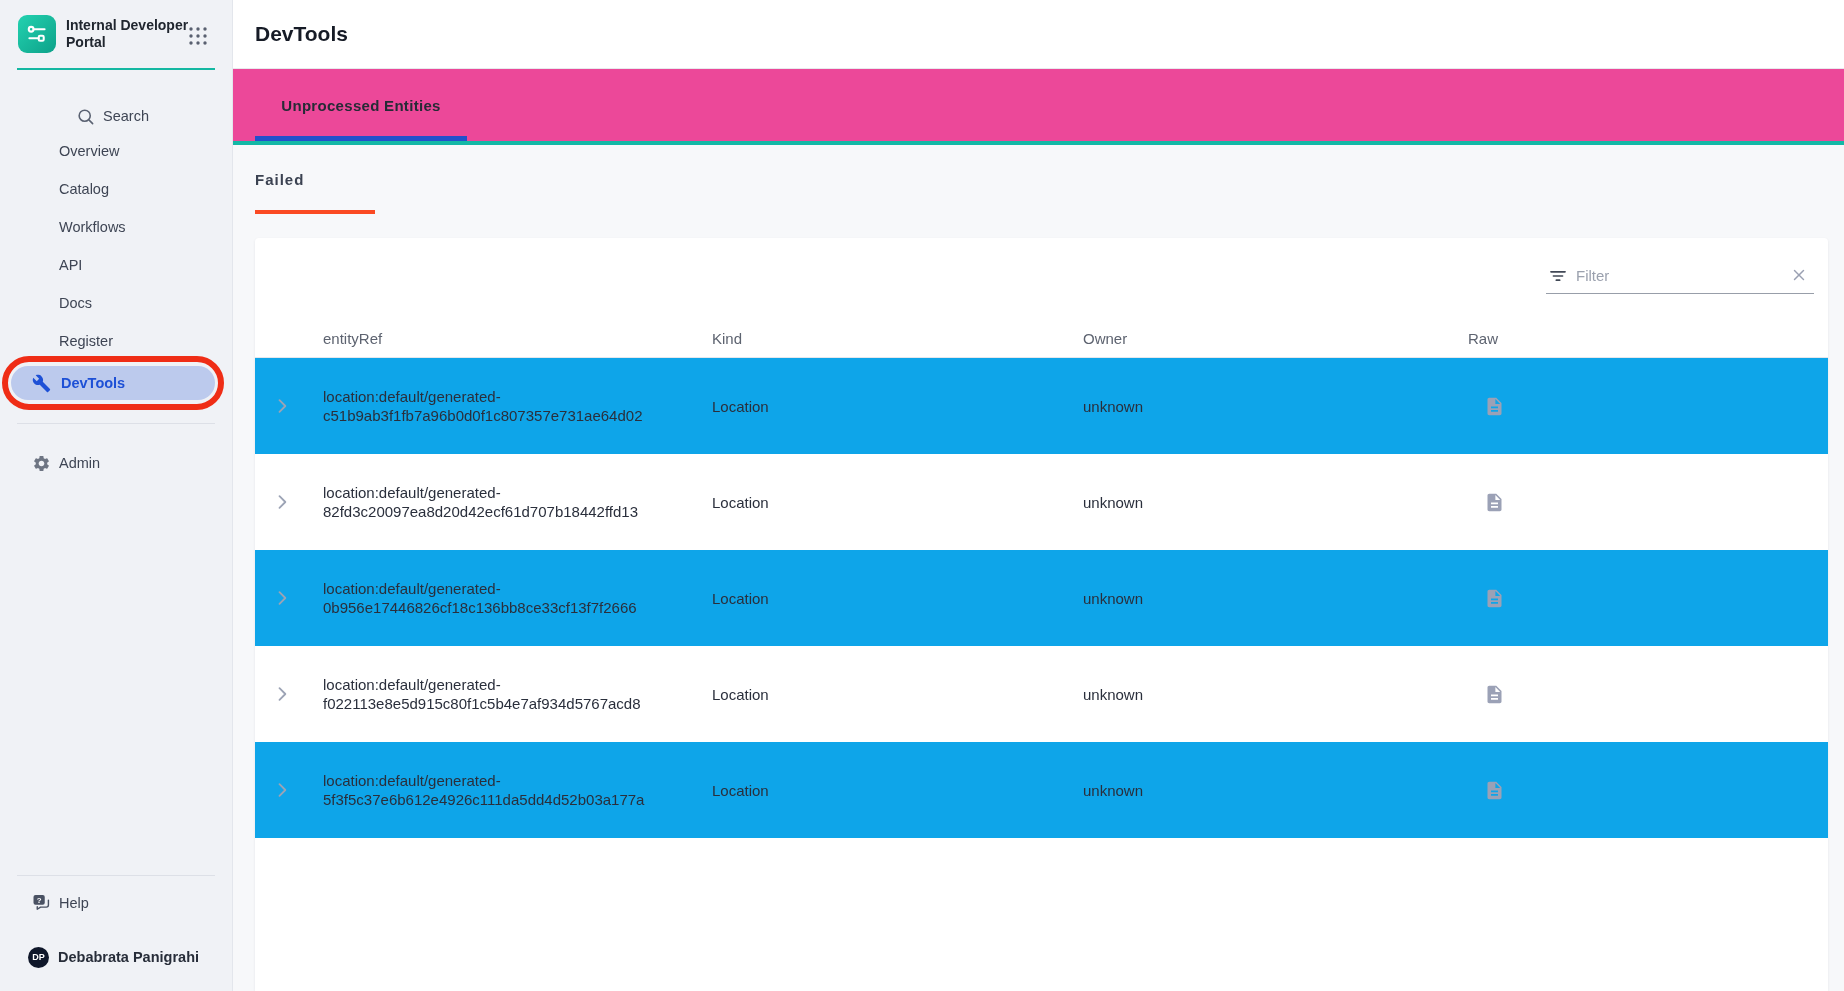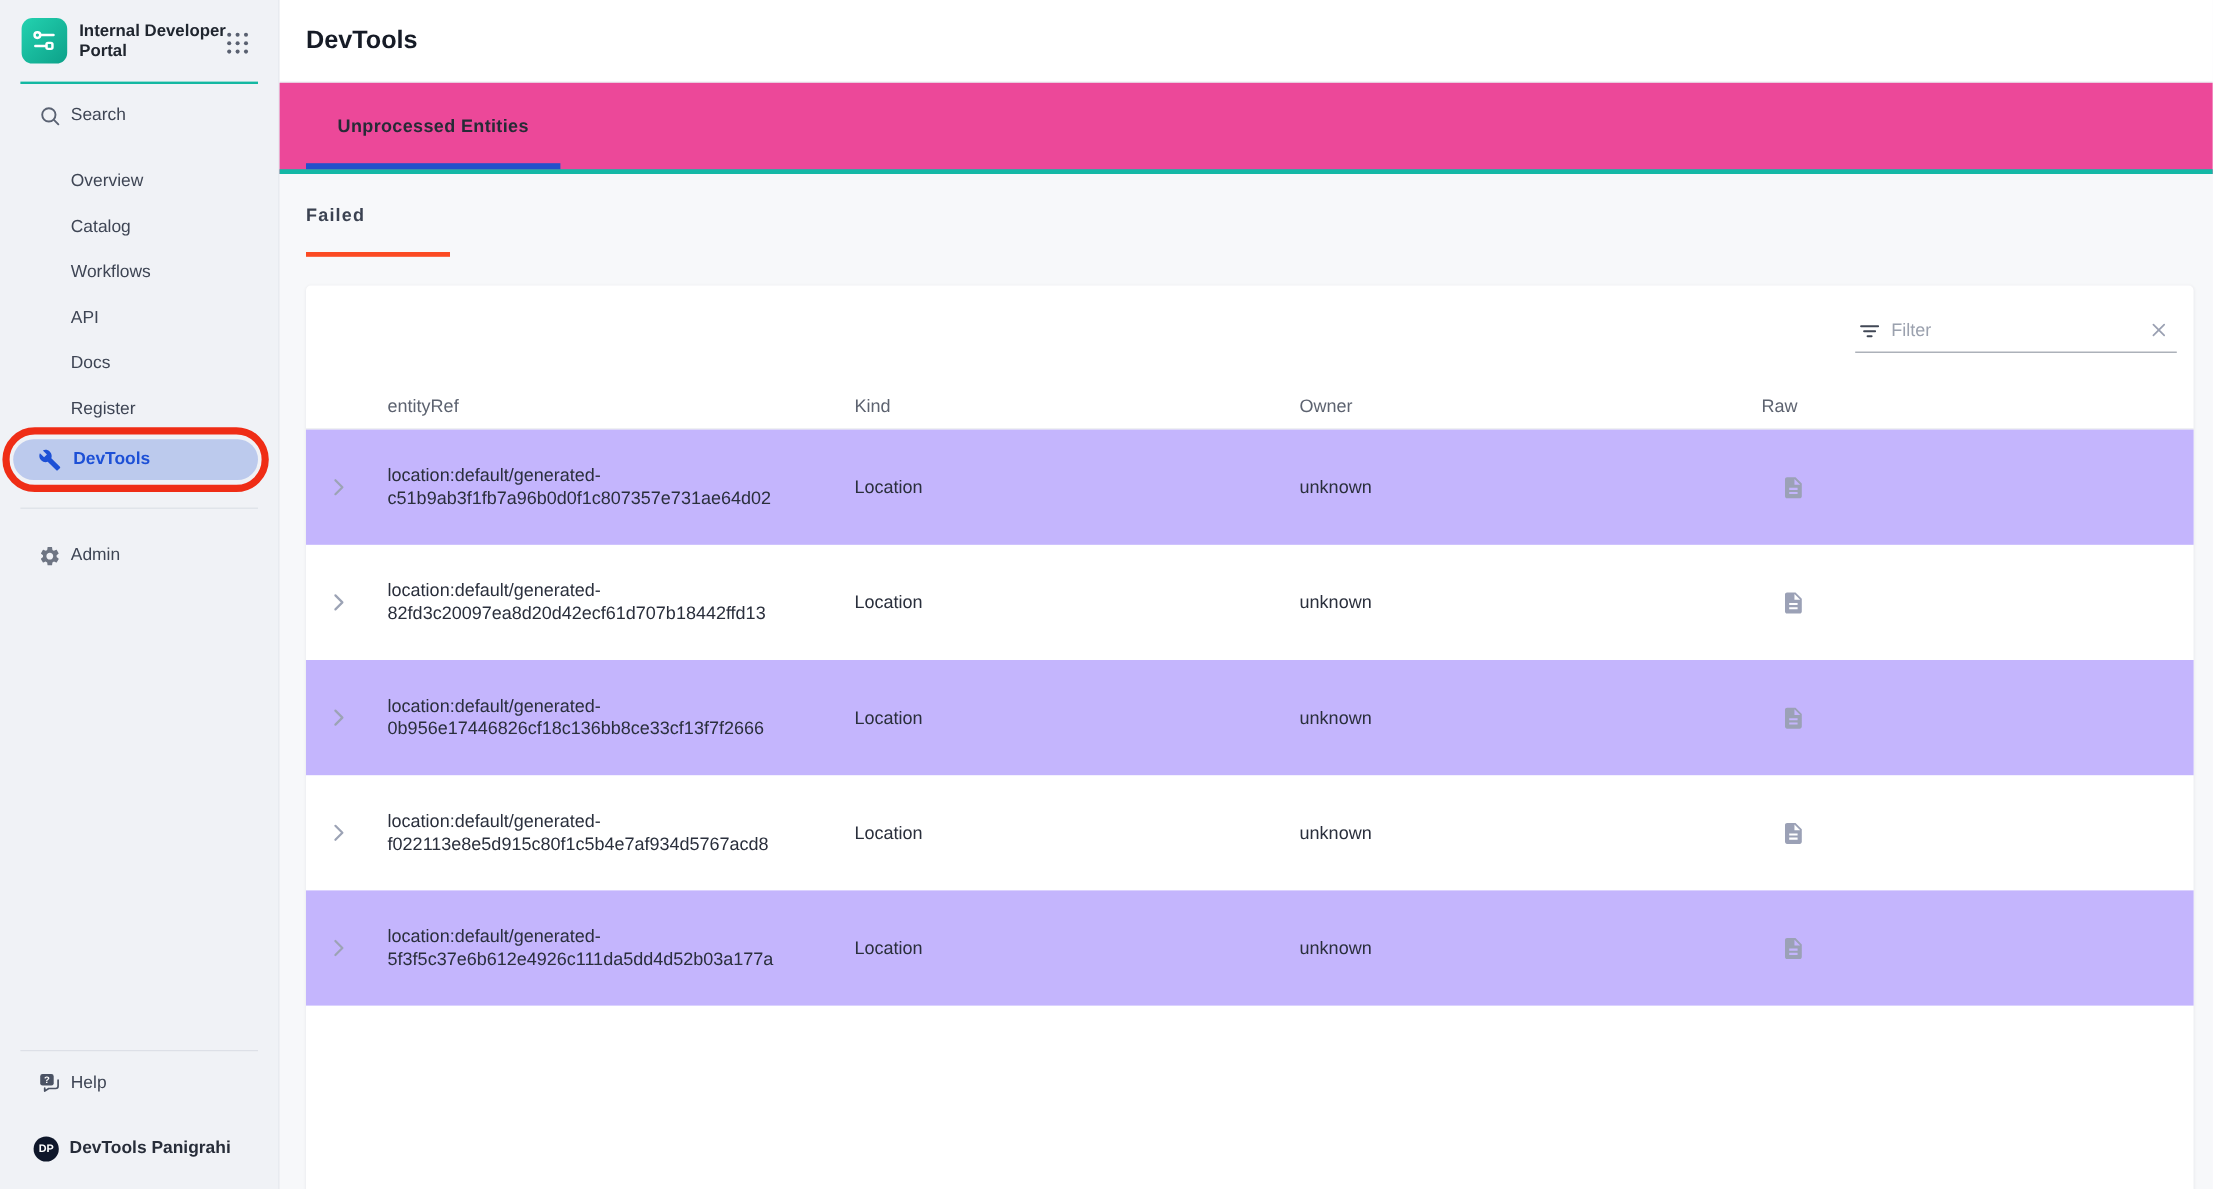--- a/index.html
+++ b/index.html
@@ -97,21 +97,21 @@
   .clear-btn { width:20px; height:20px; margin:0 4px 4px 0; cursor:pointer; flex:0 0 auto; }
 
   .tgrid { display:grid; grid-template-columns:68px 389px 371px 385px 1fr; align-items:center; }
   .thead {
     position:absolute; left:0; right:0; top:82px; height:38px;
     border-bottom:1px solid #e5e7ec;
   }
   .thead .th { font-size:15px; color:#5d6370; }
   .tbody { position:absolute; left:0; right:0; top:120px; }
   .trow { height:96px; }
-  .trow.striped { background:#c4b5fd; }
+  .trow.striped { background:#0ea5e9; }
   .chev-btn { margin-left:15px; width:24px; height:24px; cursor:pointer; display:flex; align-items:center; justify-content:center; }
   .cell { font-size:15px; color:#2a2f3c; }
   .cell-ref { max-width:352px; line-height:19px; overflow-wrap:break-word; }
   .raw-btn { margin-left:14px; width:24px; height:24px; cursor:pointer; display:flex; align-items:center; justify-content:center; }
 </style>
 </head>
 <body>
 
 <div class="sidebar">
 
@@ -136,21 +136,21 @@
         <circle cx="12" cy="12" r="1.7"></circle>
         <circle cx="19" cy="12" r="1.7"></circle>
       <circle cx="5" cy="19" r="1.7"></circle>
         <circle cx="12" cy="19" r="1.7"></circle>
         <circle cx="19" cy="19" r="1.7"></circle>
     </svg>
   </div>
 
   <div class="brand-underline"></div>
 
-  <div class="side-item" style="top:84px;">
+  <div class="side-item" style="top:104px;margin-left:44px;">
     <span class="ico">
       <svg width="19" height="19" viewBox="0 0 24 24" fill="none" stroke="#5a6272" stroke-width="2" stroke-linecap="round">
         <circle cx="11" cy="11" r="7"></circle>
           <line x1="16.6" y1="16.6" x2="21" y2="21"></line>
       </svg>
     </span>
     <span class="lbl">Search</span>
   </div>
 
   <div class="side-item" style="top:139px;">
@@ -201,21 +201,21 @@
         <rect x="3" y="2.5" width="13.5" height="11.5" rx="2.4" fill="#4a5263"></rect>
         <text x="9.7" y="11.6" font-size="9.5" font-weight="bold" fill="#ffffff" text-anchor="middle" font-family="Liberation Sans, sans-serif">?</text>
         <path d="M7.5 16.5v3l4-2.6h7a2.4 2.4 0 0 0 2.4-2.4V8.5" stroke="#4a5263" stroke-width="1.7" fill="none" stroke-linecap="round" stroke-linejoin="round"></path>
       </svg>
     </span>
     <span class="lbl">Help</span>
   </div>
 
   <div class="side-item" style="top:945px;">
     <span class="avatar">DP</span>
-    <span class="user-name">DevTools Panigrahi</span>
+    <span class="user-name">Debabrata Panigrahi</span>
   </div>
 </div>
 
 <div class="main">
 
   <div class="page-header">
     <div class="page-title">DevTools</div>
   </div>
 
   <div class="tabbar">

